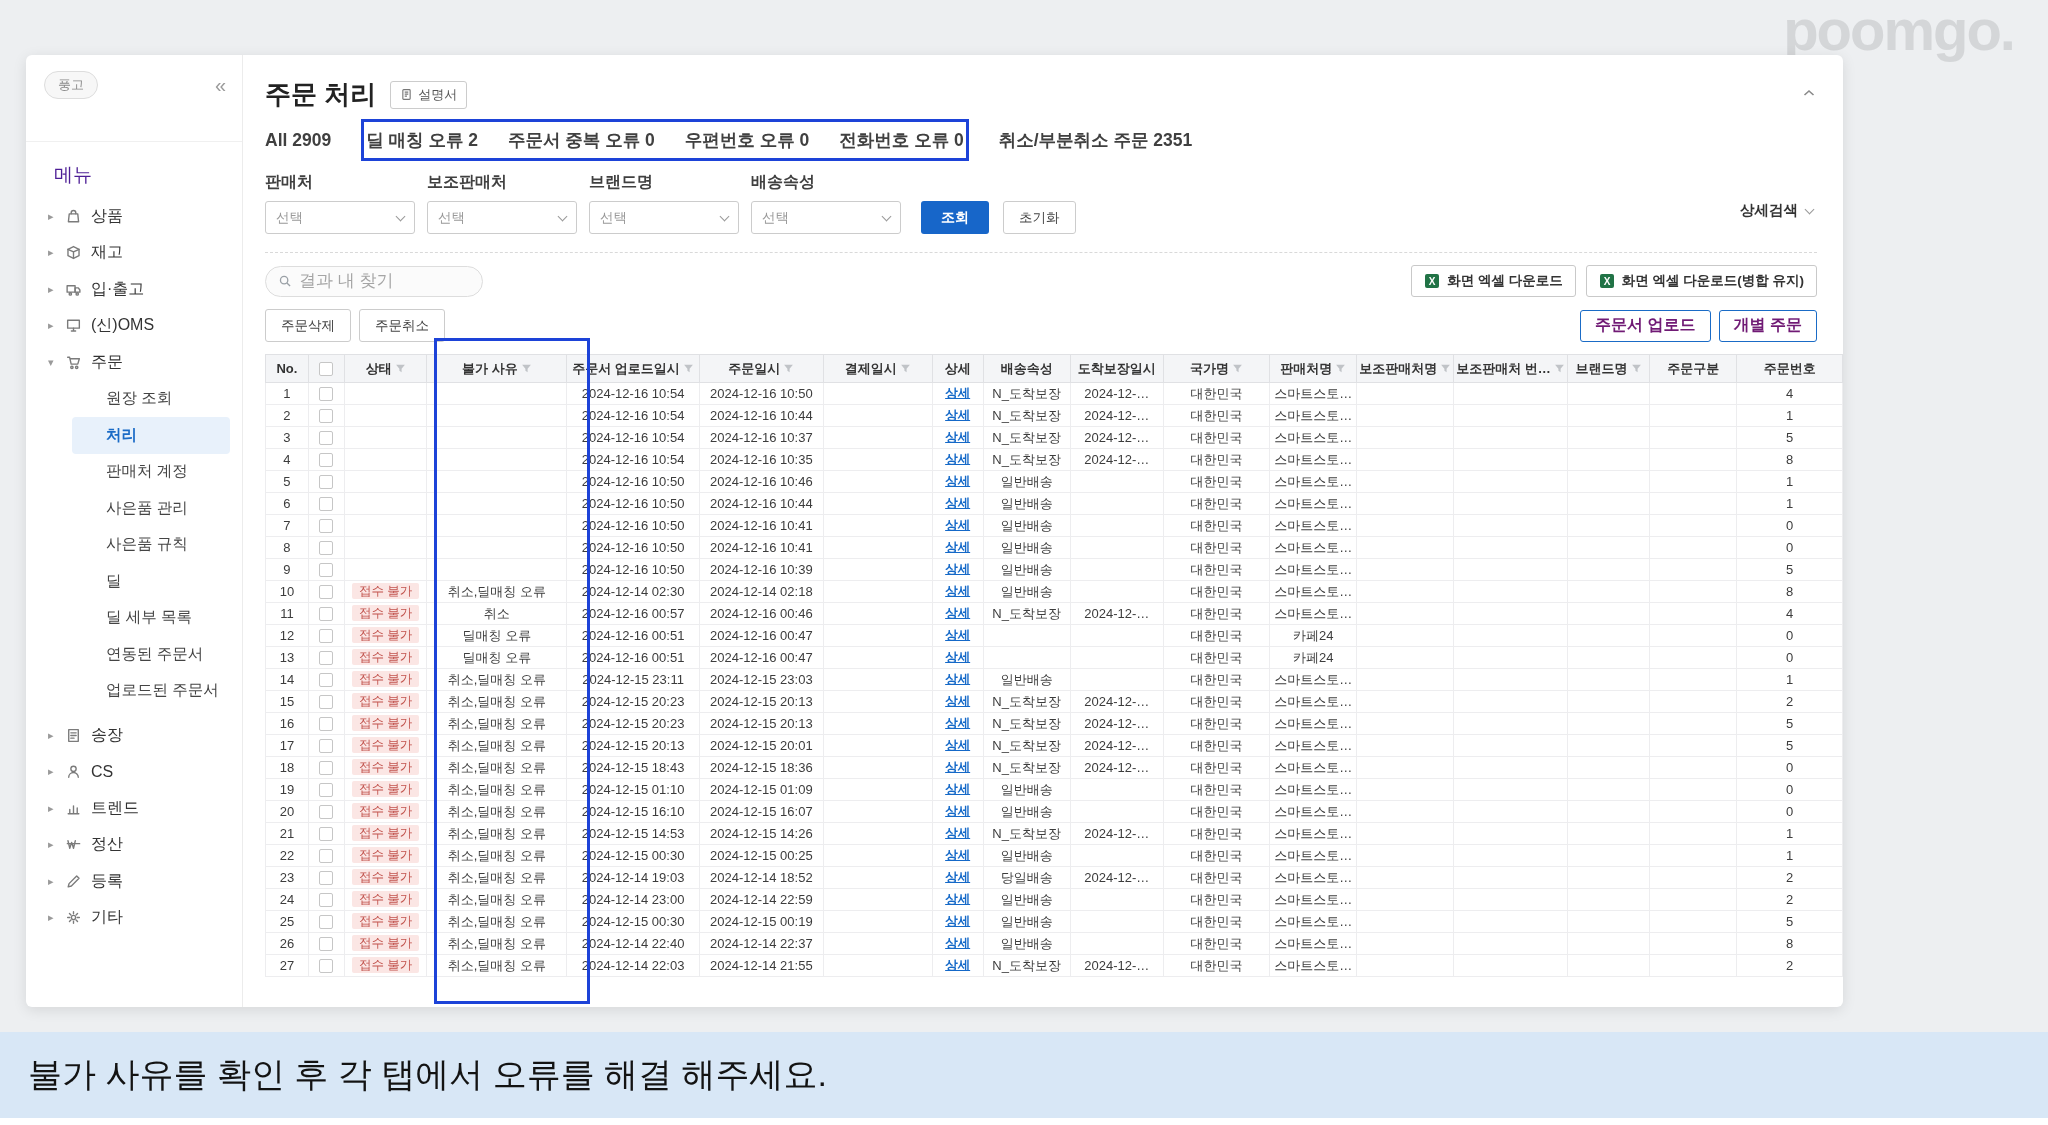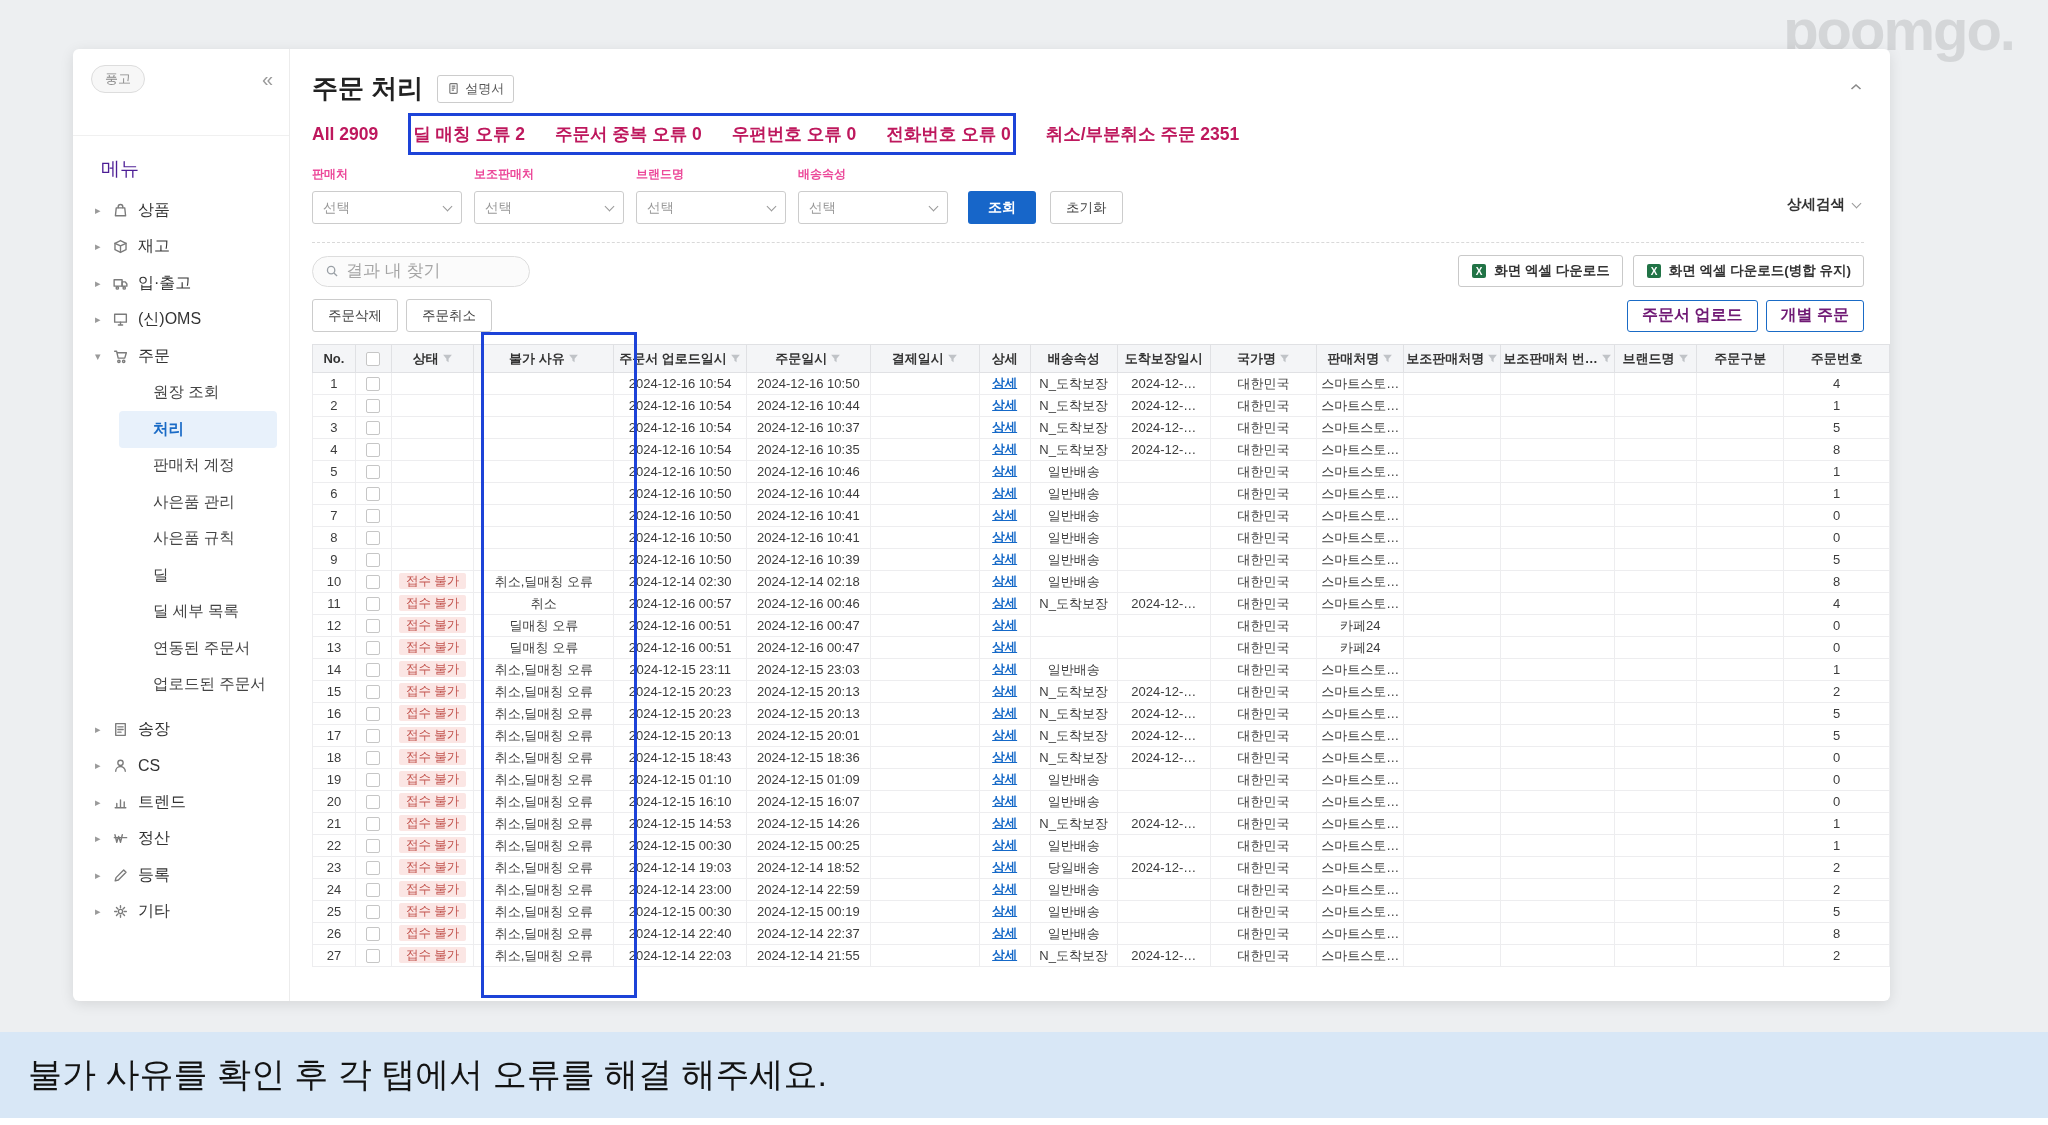--- a/index.html
+++ b/index.html
@@ -1,20 +1,20 @@
 <!DOCTYPE html>
 <html><head>
 <meta charset="utf-8">
 <style>
 *{box-sizing:border-box;margin:0;padding:0;}
 html,body{width:2048px;height:1125px;}
 body{font-family:"Liberation Sans","DejaVu Sans",sans-serif;background:#edeff1;position:relative;overflow:hidden;color:#333;}
 .icon{display:inline-flex;align-items:center;justify-content:center;}
 .brand-logo{position:absolute;top:-4px;right:34px;font-size:58px;font-weight:700;letter-spacing:-2px;color:#d4d6d8;}
-.app{position:absolute;left:26px;top:49px;width:1817px;height:952px;background:#fff;border-radius:6px;box-shadow:0 3px 14px rgba(0,0,0,.10);display:flex;overflow:hidden;margin-left:47px;}
+.app{position:absolute;left:26px;top:55px;width:1817px;height:952px;background:#fff;border-radius:6px;box-shadow:0 3px 14px rgba(0,0,0,.10);display:flex;overflow:hidden;}
 
 .sidebar{width:217px;border-right:1px solid #ececec;padding-top:14px;flex-shrink:0;overflow:hidden;}
 .side-top{display:flex;align-items:center;justify-content:space-between;padding:2px 16px 8px 18px;}
 .pill{border:1px solid #ddd;background:#f7f7f7;color:#8a8a8a;font-size:13px;padding:4px 13px;border-radius:15px;}
 .collapse{color:#9a9a9a;font-size:20px;cursor:pointer;}
 .side-row{display:flex;align-items:center;height:38px;padding:0 16px 0 40px;font-size:16px;color:#333;cursor:pointer;}
 .side-row .icon{width:18px;height:18px;margin-right:10px;}
 .badge{margin-left:auto;background:#fdecec;color:#e25555;font-size:12.5px;padding:1px 9px;border-radius:10px;}
 .side-div{border-top:1px solid #f0f0f0;margin:34px 0 6px;}
 .menu-label{font-size:19px;color:#4c1d95;padding:14px 0 10px 28px;font-family:Liberation Serif, serif;}
@@ -23,27 +23,27 @@
 .mrow .icon{width:18px;height:18px;margin-right:9px;}
 .mrow.gap-top{margin-top:8px;}
 .srow{height:36.5px;display:flex;align-items:center;margin:0 12px 0 46px;padding-left:34px;font-size:15.5px;color:#444;cursor:pointer;border-radius:4px;}
 .srow.active{background:#e8f1fb;color:#1a6bc6;font-weight:700;}
 
 .main{flex:1;position:relative;overflow:hidden;}
 .title-row{display:flex;align-items:center;padding:22px 26px 0 22px;}
 .page-title{font-size:26px;font-weight:700;color:#222;}
 .manual-btn{margin-left:14px;display:inline-flex;align-items:center;gap:5px;border:1px solid #ccc;border-radius:3px;padding:4px 9px;font-size:13px;color:#555;background:#fff;cursor:pointer;font-family:inherit;}
 .panel-collapse{margin-left:auto;cursor:pointer;}
-.tabs-row{display:flex;align-items:center;gap:30px;padding:16px 0 0 22px;font-size:17.5px;font-weight:700;color:#be185d;white-space:nowrap;}
+.tabs-row{display:flex;align-items:center;gap:30px;padding:16px 0 0 22px;font-size:17.5px;font-weight:700;color:#404040;white-space:nowrap;}
 .tab{cursor:pointer;}
 .tab-box{display:flex;gap:30px;border:3px solid #1d43d8;padding:6px 2px;margin:-9px 0;}
 .filters{display:flex;align-items:flex-end;gap:14px;padding:20px 0 0 22px;}
 .ffields{display:flex;gap:12px;}
 .ffield{display:flex;flex-direction:column;}
-.flabel{font-size:12px;font-weight:700;color:#ec4899;margin-bottom:8px;}
+.flabel{font-size:16px;font-weight:700;color:#404040;margin-bottom:8px;}
 .fselect{width:150px;height:33px;border:1px solid #ccc;border-radius:3px;display:flex;align-items:center;padding:0 10px;font-size:13.5px;color:#999;background:#fff;cursor:pointer;}
 .fselect .dchev{margin-left:auto;}
 .dchev{width:7px;height:7px;border-right:1.5px solid #999;border-bottom:1.5px solid #999;transform:rotate(45deg);margin-top:-3px;flex-shrink:0;}
 .btn-primary{height:33px;padding:0 20px;margin-left:6px;background:#1766c9;color:#fff;border:none;border-radius:3px;font-size:14px;font-weight:600;cursor:pointer;font-family:inherit;}
 .btn-plain{height:33px;padding:0 15px;background:#fff;color:#444;border:1px solid #ccc;border-radius:3px;font-size:13.5px;cursor:pointer;font-family:inherit;}
 .adv-search{position:absolute;right:30px;top:146px;font-size:14.5px;font-weight:700;color:#333;display:flex;align-items:center;gap:8px;cursor:pointer;}
 .dashed{border-top:1px dashed #d9d9d9;margin:18px 26px 0 22px;}
 .search-row{display:flex;align-items:center;padding:12px 26px 0 22px;}
 .search-box{width:218px;height:31px;border:1px solid #ddd;border-radius:16px;background:#fbfbfb;display:flex;align-items:center;padding:0 12px;gap:7px;}
 .search-box input{border:none;outline:none;background:transparent;font-size:17px;color:#333;width:100%;font-family:inherit;}

